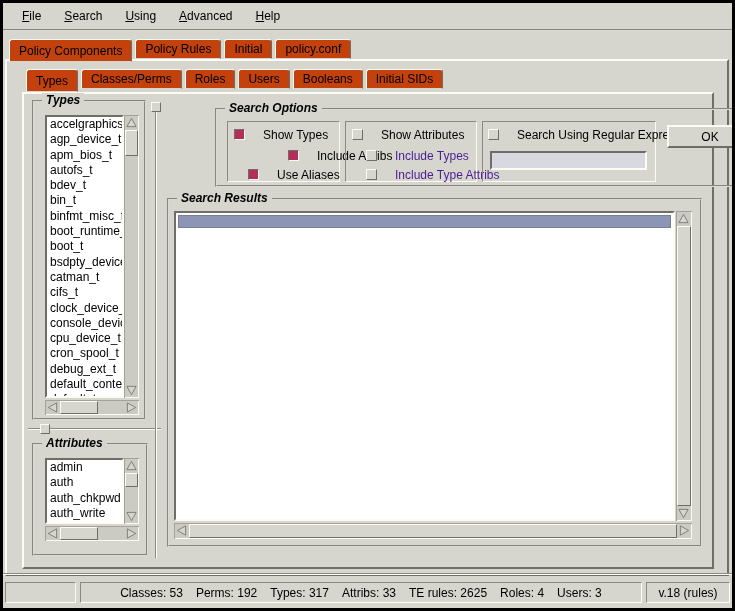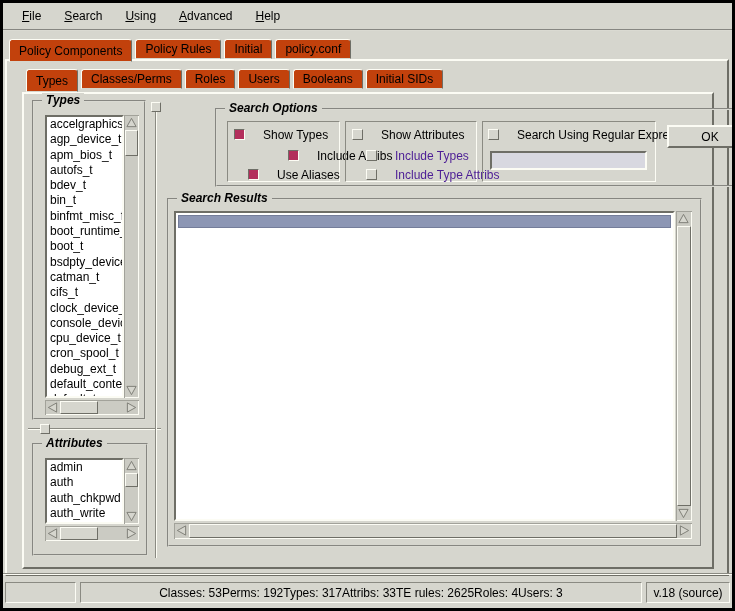--- a/index.html
+++ b/index.html
@@ -116,21 +116,21 @@
     border-top:1px solid #8a8a82; border-bottom:1px solid #fcfcf4;
   }
   .statusbar {
     position:absolute; left:2px; right:2px; top:579px; height:21px;
     display:flex; gap:4px;
   }
   .sbox {
     border:1px solid; border-color:#8a8a82 #fcfcf4 #fcfcf4 #8a8a82;
     display:flex; align-items:center; justify-content:center;
   }
-  .sbox-stats { flex:1; }
+  .sbox-stats { flex:1; gap:13px; }
   .sbox-left { width:71px; }
   .sbox-right { width:84px; }
 </style>
 </head>
 <body>
 
 <div class="window">
 
   <div class="menubar">
       <span class="menu-item">File</span>
@@ -360,17 +360,17 @@
     <div class="sbox sbox-stats">
         <span>Classes: 53</span>
         <span>Perms: 192</span>
         <span>Types: 317</span>
         <span>Attribs: 33</span>
         <span>TE rules: 2625</span>
         <span>Roles: 4</span>
         <span>Users: 3</span>
       </div>
     <div class="sbox sbox-right">
-      <span>v.18 (source)</span>
+      <span>v.18 (rules)</span>
     </div>
   </div>
 
 </div>
 
 </body></html>

